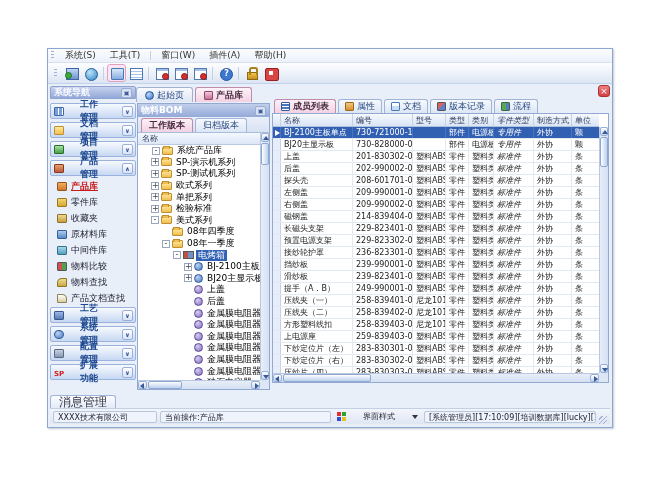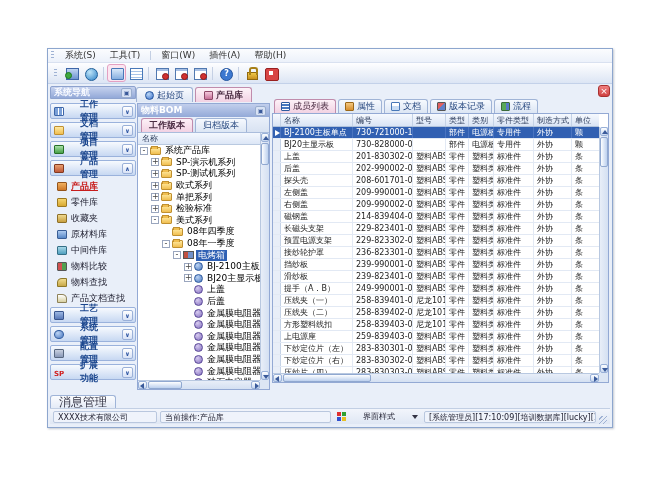--- a/index.html
+++ b/index.html
@@ -106,21 +106,21 @@
   .bom-tabs { height:16px; display:flex; align-items:flex-end; padding-left:3px;
               background:linear-gradient(#EAF0FA,#D8E2F2); border-bottom:1px solid #AABDDC; }
   .btab { height:14px; padding:0 7px; margin-right:2px; display:flex; align-items:center; font-size:9px; color:#2A4A80;
           border:1px solid #A0B4D6; border-bottom:none; border-radius:3px 3px 0 0;
           background:linear-gradient(#F6F9FE,#DCE6F4);text-align:center; }
   .btab[data-state="active"] { background:linear-gradient(#FDF1F7,#F2D2E3); border-color:#C08CAC; color:#4A2C42; font-weight:bold; }
   .bom-colheader { position:absolute; left:0; top:29px; right:9px; height:12px; display:flex; align-items:center; padding-left:4px;
                    background:linear-gradient(#F4F8FE,#DCE6F6); border-bottom:1px solid #B9C9E0; font-size:8px; color:#2A3A5A; }
   .bom-tree { position:absolute; left:0; top:41px; right:9px; bottom:9px; background:#fff; overflow:hidden; }
   .tree-row { height:11.6px; display:flex; align-items:center; font-size:9px; line-height:11px; white-space:nowrap; overflow:hidden; }
-  .tree-row[data-indent="0"] { padding-left:2px; }
+  .tree-row[data-indent="0"] { padding-left:14px; }
   .tree-row[data-indent="1"] { padding-left:13px; }
   .tree-row[data-indent="2"] { padding-left:24px; }
   .tree-row[data-indent="3"] { padding-left:35px; }
   .tree-row[data-indent="4"] { padding-left:46px; }
   .toggle { width:8px; height:8px; flex:none; margin-right:2px; border:1px solid #9AA6BE; background:#fff;
             font-size:8px; line-height:6px; text-align:center; color:#444; }
   .tree-row[data-toggle="none"] .toggle { visibility:hidden; }
   .tree-row[data-toggle="plus"] .toggle::before { content:"+"; }
   .tree-row[data-toggle="minus"] .toggle::before { content:"-"; }
   .tree-icon { flex:none; margin-right:2px; }
@@ -155,40 +155,40 @@
   .hs-btn.left::before { content:""; position:absolute; top:1px; left:1px; border:3px solid transparent; border-right:4px solid #3A5A9A; border-left:none; }
   .hs-btn.right::before { content:""; position:absolute; top:1px; left:3px; border:3px solid transparent; border-left:4px solid #3A5A9A; border-right:none; }
   .hs-thumb { position:absolute; top:0; bottom:0; background:linear-gradient(#FDFEFF,#BCD0EE); border:1px solid #90A8D0; border-radius:2px; }
   .corner { position:absolute; right:0; bottom:0; width:9px; height:9px; background:#DCE6F4; }
 
   
   .member-panel { position:absolute; left:224px; top:48px; right:3px; height:286px; }
   .mtabs { height:16px; display:flex; align-items:flex-end; padding-left:2px; }
   .mtab { height:14px; padding:0 6px; margin-right:2px; display:flex; align-items:center; gap:3px; font-size:9px; color:#2A4A80;
           border:1px solid #A0B4D6; border-bottom:none; border-radius:3px 3px 0 0; background:linear-gradient(#F6F9FE,#DCE6F4); }
-  .mtab[data-state="active"] { background:linear-gradient(#FDF1F7,#F2D2E3); border-color:#C08CAC; color:#4A2C42; font-weight:normal; }
+  .mtab[data-state="active"] { background:linear-gradient(#FDF1F7,#F2D2E3); border-color:#C08CAC; color:#4A2C42; font-weight:bold; }
   .mt-icon { width:9px; height:9px; flex:none; border-radius:1px; }
   .mtab[data-icon="list"] .mt-icon { background:repeating-linear-gradient(#fff 0 1px, #4A78C0 1px 3px); border:1px solid #2E5A9E; }
   .mtab[data-icon="props"] .mt-icon { background:linear-gradient(#F4C880,#D89030); border:1px solid #9C6818; }
   .mtab[data-icon="doc"] .mt-icon { background:#fff; border:1px solid #4878B8; box-shadow:inset 0 -4px 0 #C8DCF4; }
   .mtab[data-icon="version"] .mt-icon { background:linear-gradient(135deg,#E06060 50%,#6080C8 50%); border:1px solid #555; }
   .mtab[data-icon="flow"] .mt-icon { background:linear-gradient(90deg,#58A858 50%,#5878C8 50%); border:1px solid #3A6A3A; }
   .mtable { position:absolute; left:0; right:0; top:16px; bottom:0; border:1px solid #93A9D4; background:#fff; }
   .thead { position:absolute; left:0; top:0; right:9px; height:13px; display:flex; overflow:hidden;
            background:linear-gradient(#F6F9FE,#D9E4F5); border-bottom:1px solid #B0C2DC; }
   .th { flex:none; display:flex; align-items:center; padding-left:3px; font-size:8px; color:#2A3A5A;
         border-right:1px solid #C4D2E6; white-space:nowrap; overflow:hidden; }
   .th.ind { width:8px; padding:0; }
   .tbody { position:absolute; left:0; top:13px; right:9px; bottom:9px; overflow:hidden; }
   .trow { height:12px; display:flex; border-bottom:1px solid #E2E9F4; background:#fff; }
   .td { flex:none; font-size:8px; line-height:11px; padding-left:3px; border-right:1px solid #E2E9F4;
         white-space:nowrap; overflow:hidden; color:#222; }
   .td.ind { width:8px; padding:0; background:#E8EEF8; border-right:1px solid #C4D2E6; position:relative; }
   .c1,[data-col="c1"] { width:72px; } .c2,[data-col="c2"] { width:60px; } .c3,[data-col="c3"] { width:33px; }
-  .c4,[data-col="c4"] { width:23px; } .c5,[data-col="c5"] { width:25px; } .c6,[data-col="c6"] { width:40px; }
+  .c4,[data-col="c4"] { width:23px; } .c5,[data-col="c5"] { width:25px; } .c6,[data-col="c6"] { width:40px;font-style:italic; }
   .c7,[data-col="c7"] { width:38px; } .c8,[data-col="c8"] { width:36px; }
   .trow[data-state="selected"] { background:#3160B2; }
   .trow[data-state="selected"] .td { color:#fff; border-right-color:#4A74C0; }
   .trow[data-state="selected"] .td.ind { background:#3160B2; }
   .trow[data-state="selected"] .td.ind::before { content:""; position:absolute; left:2px; top:3px;
         border:3px solid transparent; border-left:5px solid #fff; border-right:none; }
 
   
   .msg-tab { position:absolute; left:2px; bottom:19px; height:13px; padding:0 8px; display:flex; align-items:center;
              background:linear-gradient(#FBFCFE,#E4EBF7); border:1px solid #9FB4D8; border-bottom:none;

